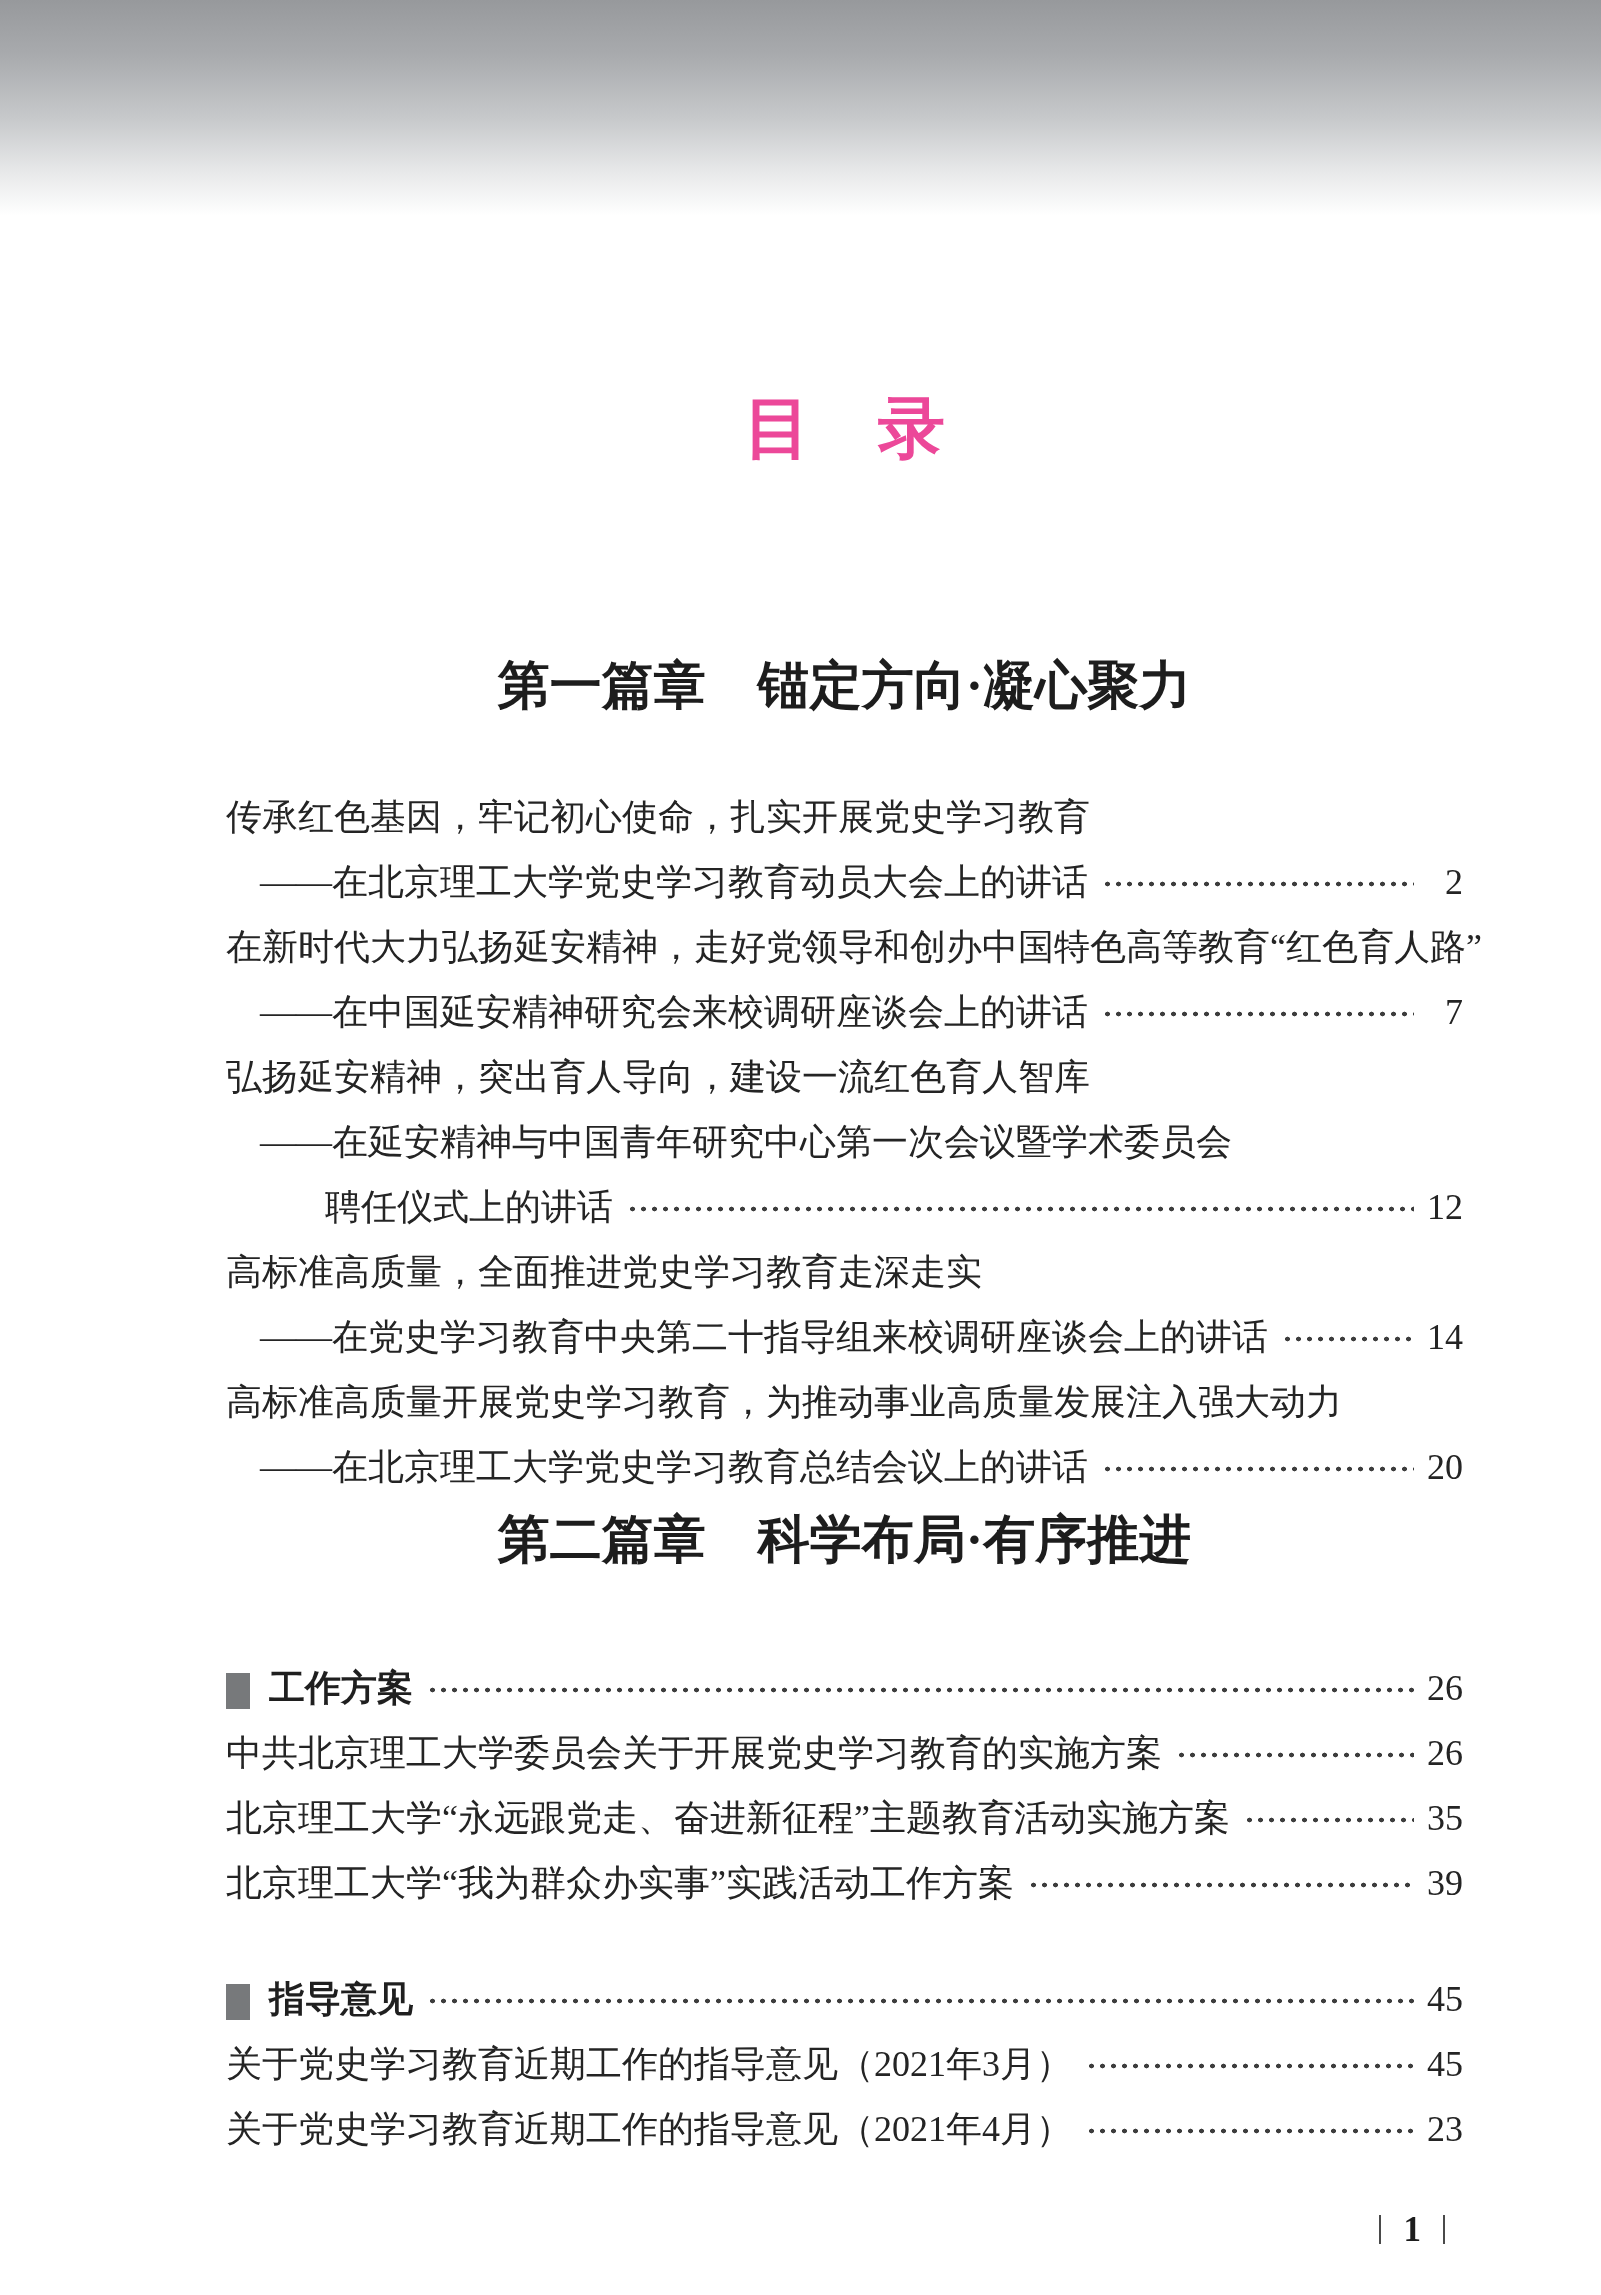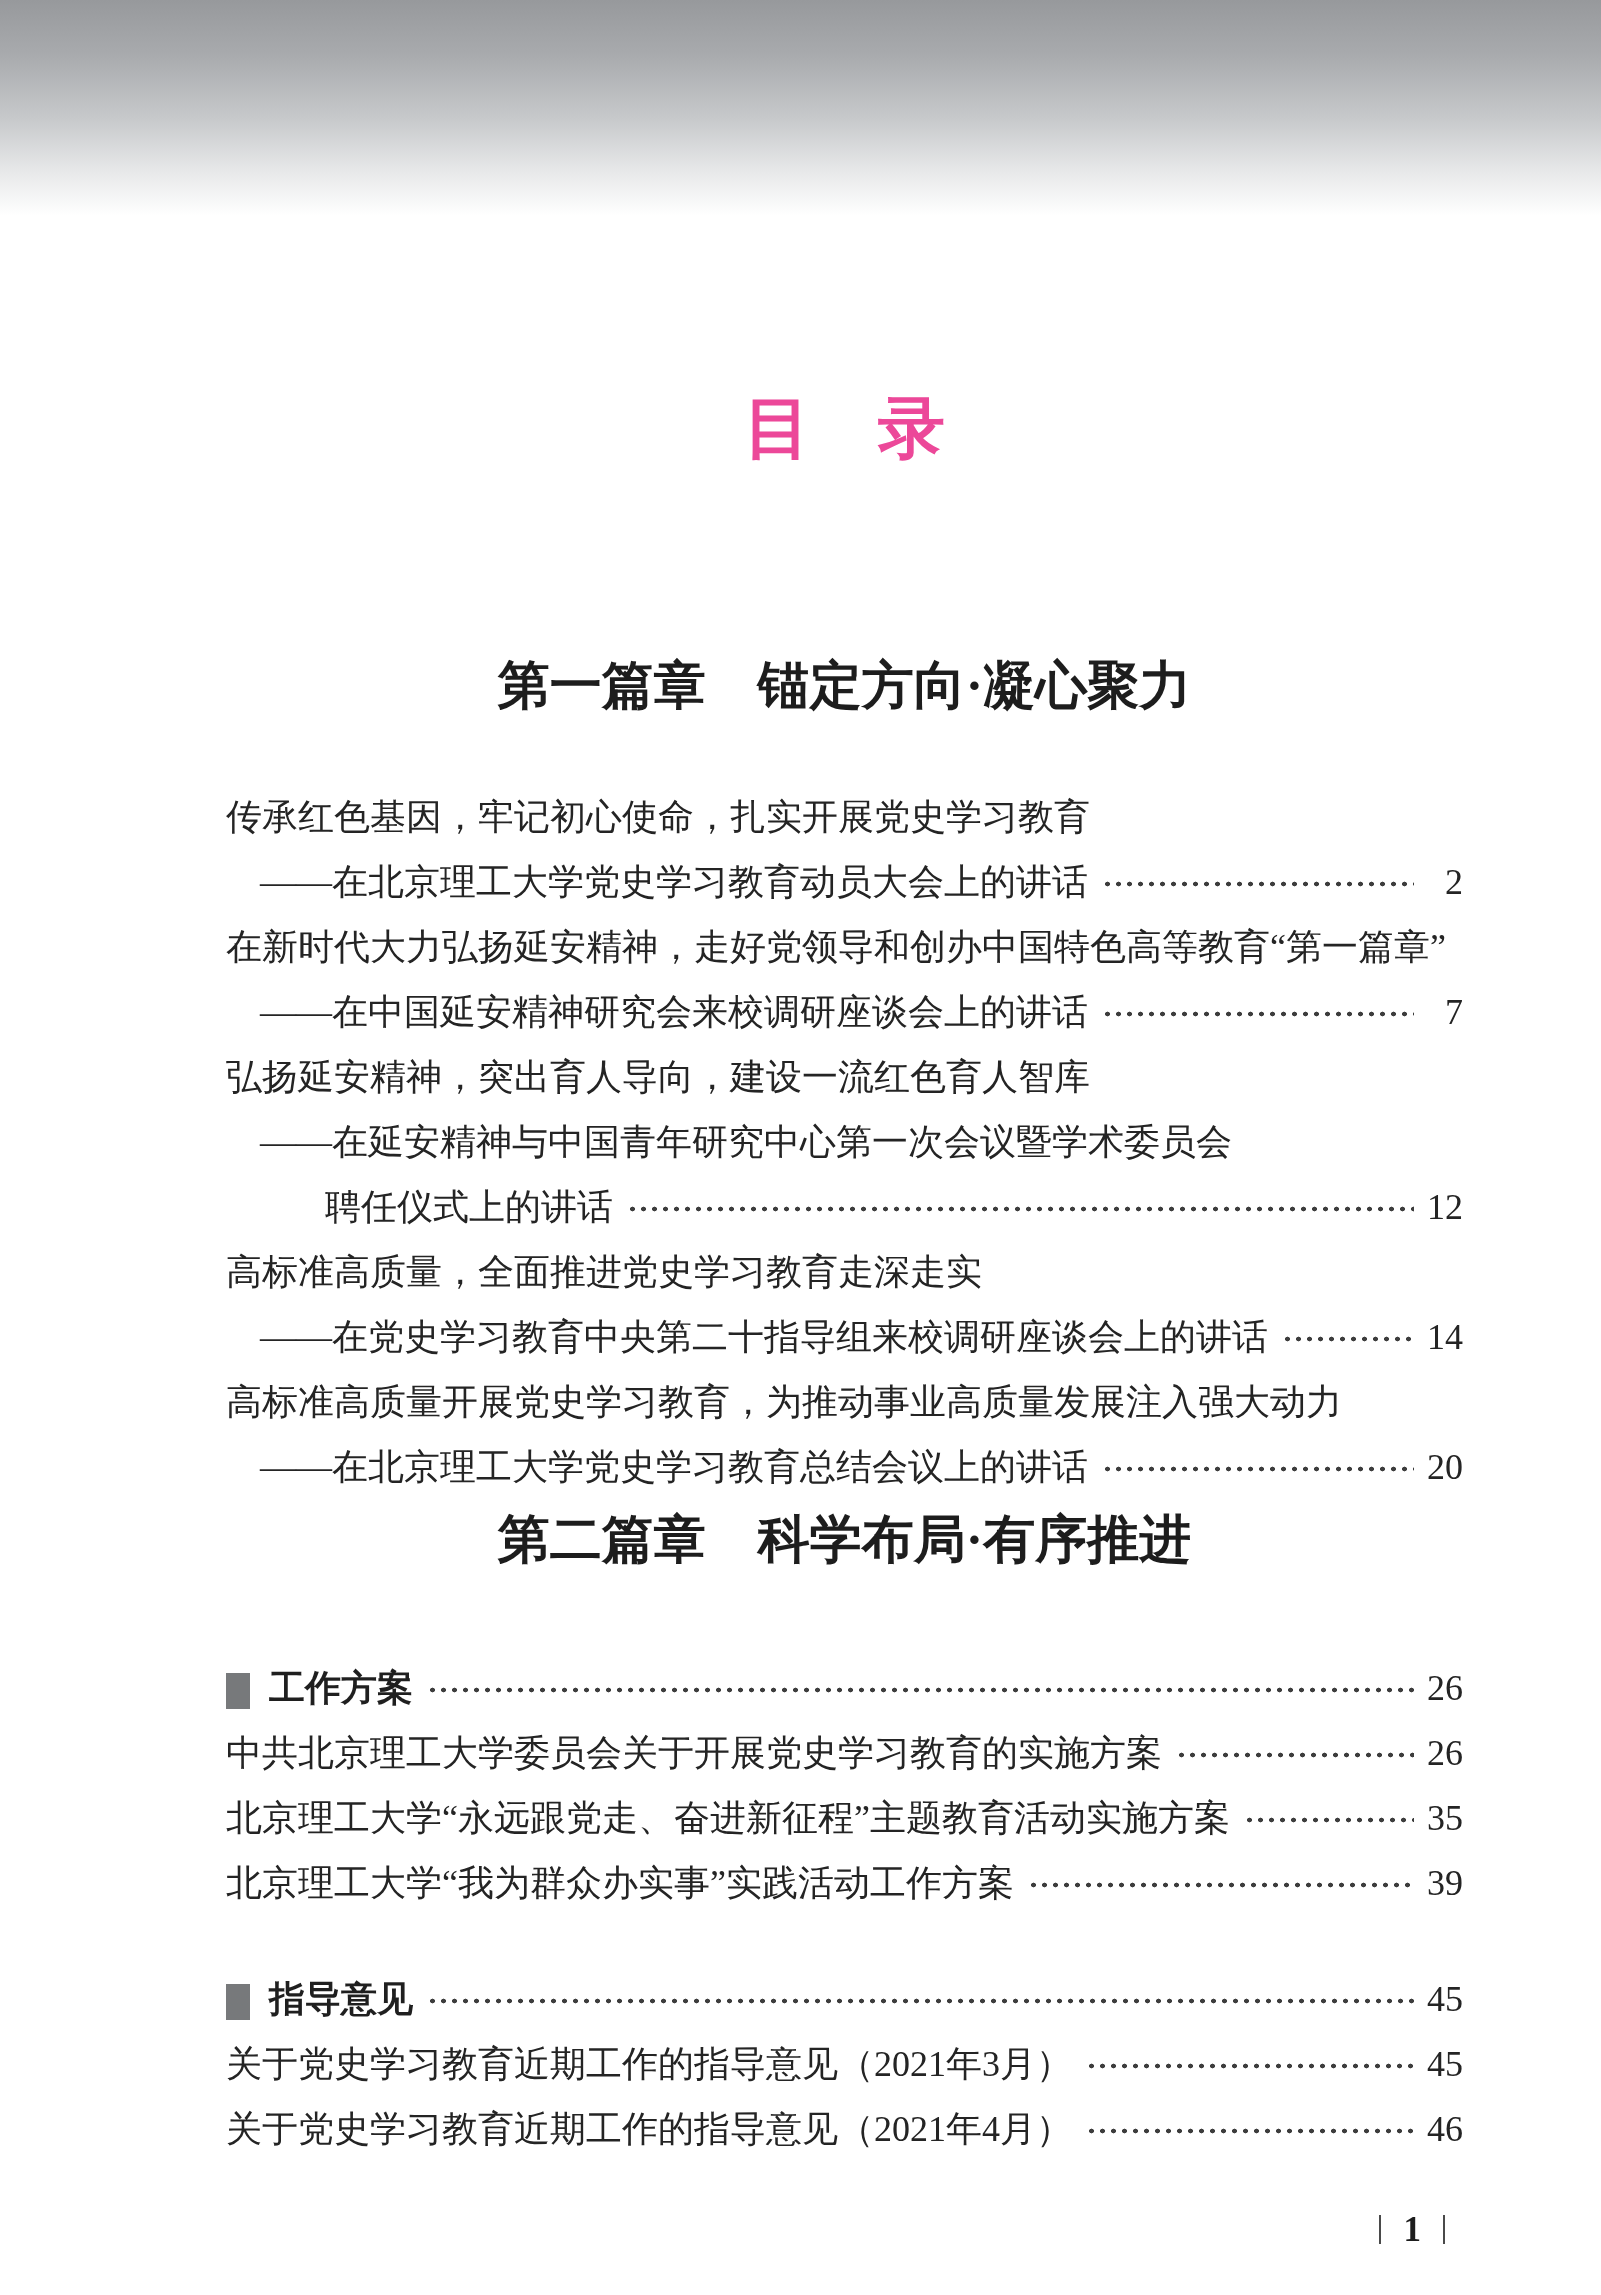--- a/index.html
+++ b/index.html
@@ -135,21 +135,21 @@
   <div class="toc" id="toc-1">
       <div class="row">
         <span class="entry-text">传承红色基因，牢记初心使命，扎实开展党史学习教育</span>
       </div>
       <div class="row indent-1">
         <span class="entry-text">——在北京理工大学党史学习教育动员大会上的讲话</span>
         <span class="leader"></span>
         <span class="page-num">2</span>
       </div>
       <div class="row">
-        <span class="entry-text">在新时代大力弘扬延安精神，走好党领导和创办中国特色高等教育“第一篇章”</span>
+        <span class="entry-text">在新时代大力弘扬延安精神，走好党领导和创办中国特色高等教育“红色育人路”</span>
       </div>
       <div class="row indent-1">
         <span class="entry-text">——在中国延安精神研究会来校调研座谈会上的讲话</span>
         <span class="leader"></span>
         <span class="page-num">7</span>
       </div>
       <div class="row">
         <span class="entry-text">弘扬延安精神，突出育人导向，建设一流红色育人智库</span>
       </div>
       <div class="row indent-1">
@@ -209,21 +209,21 @@
         <span class="page-num">45</span>
       </div>
       <div class="row">
         <span class="entry-text">关于党史学习教育近期工作的指导意见（2021年3月）</span>
         <span class="leader"></span>
         <span class="page-num">45</span>
       </div>
       <div class="row">
         <span class="entry-text">关于党史学习教育近期工作的指导意见（2021年4月）</span>
         <span class="leader"></span>
-        <span class="page-num">46</span>
+        <span class="page-num">23</span>
       </div>
     </div>
 
   <div class="footer">
     <span class="bar"></span>
     <span class="num">1</span>
     <span class="bar"></span>
   </div>
 
 </div>

